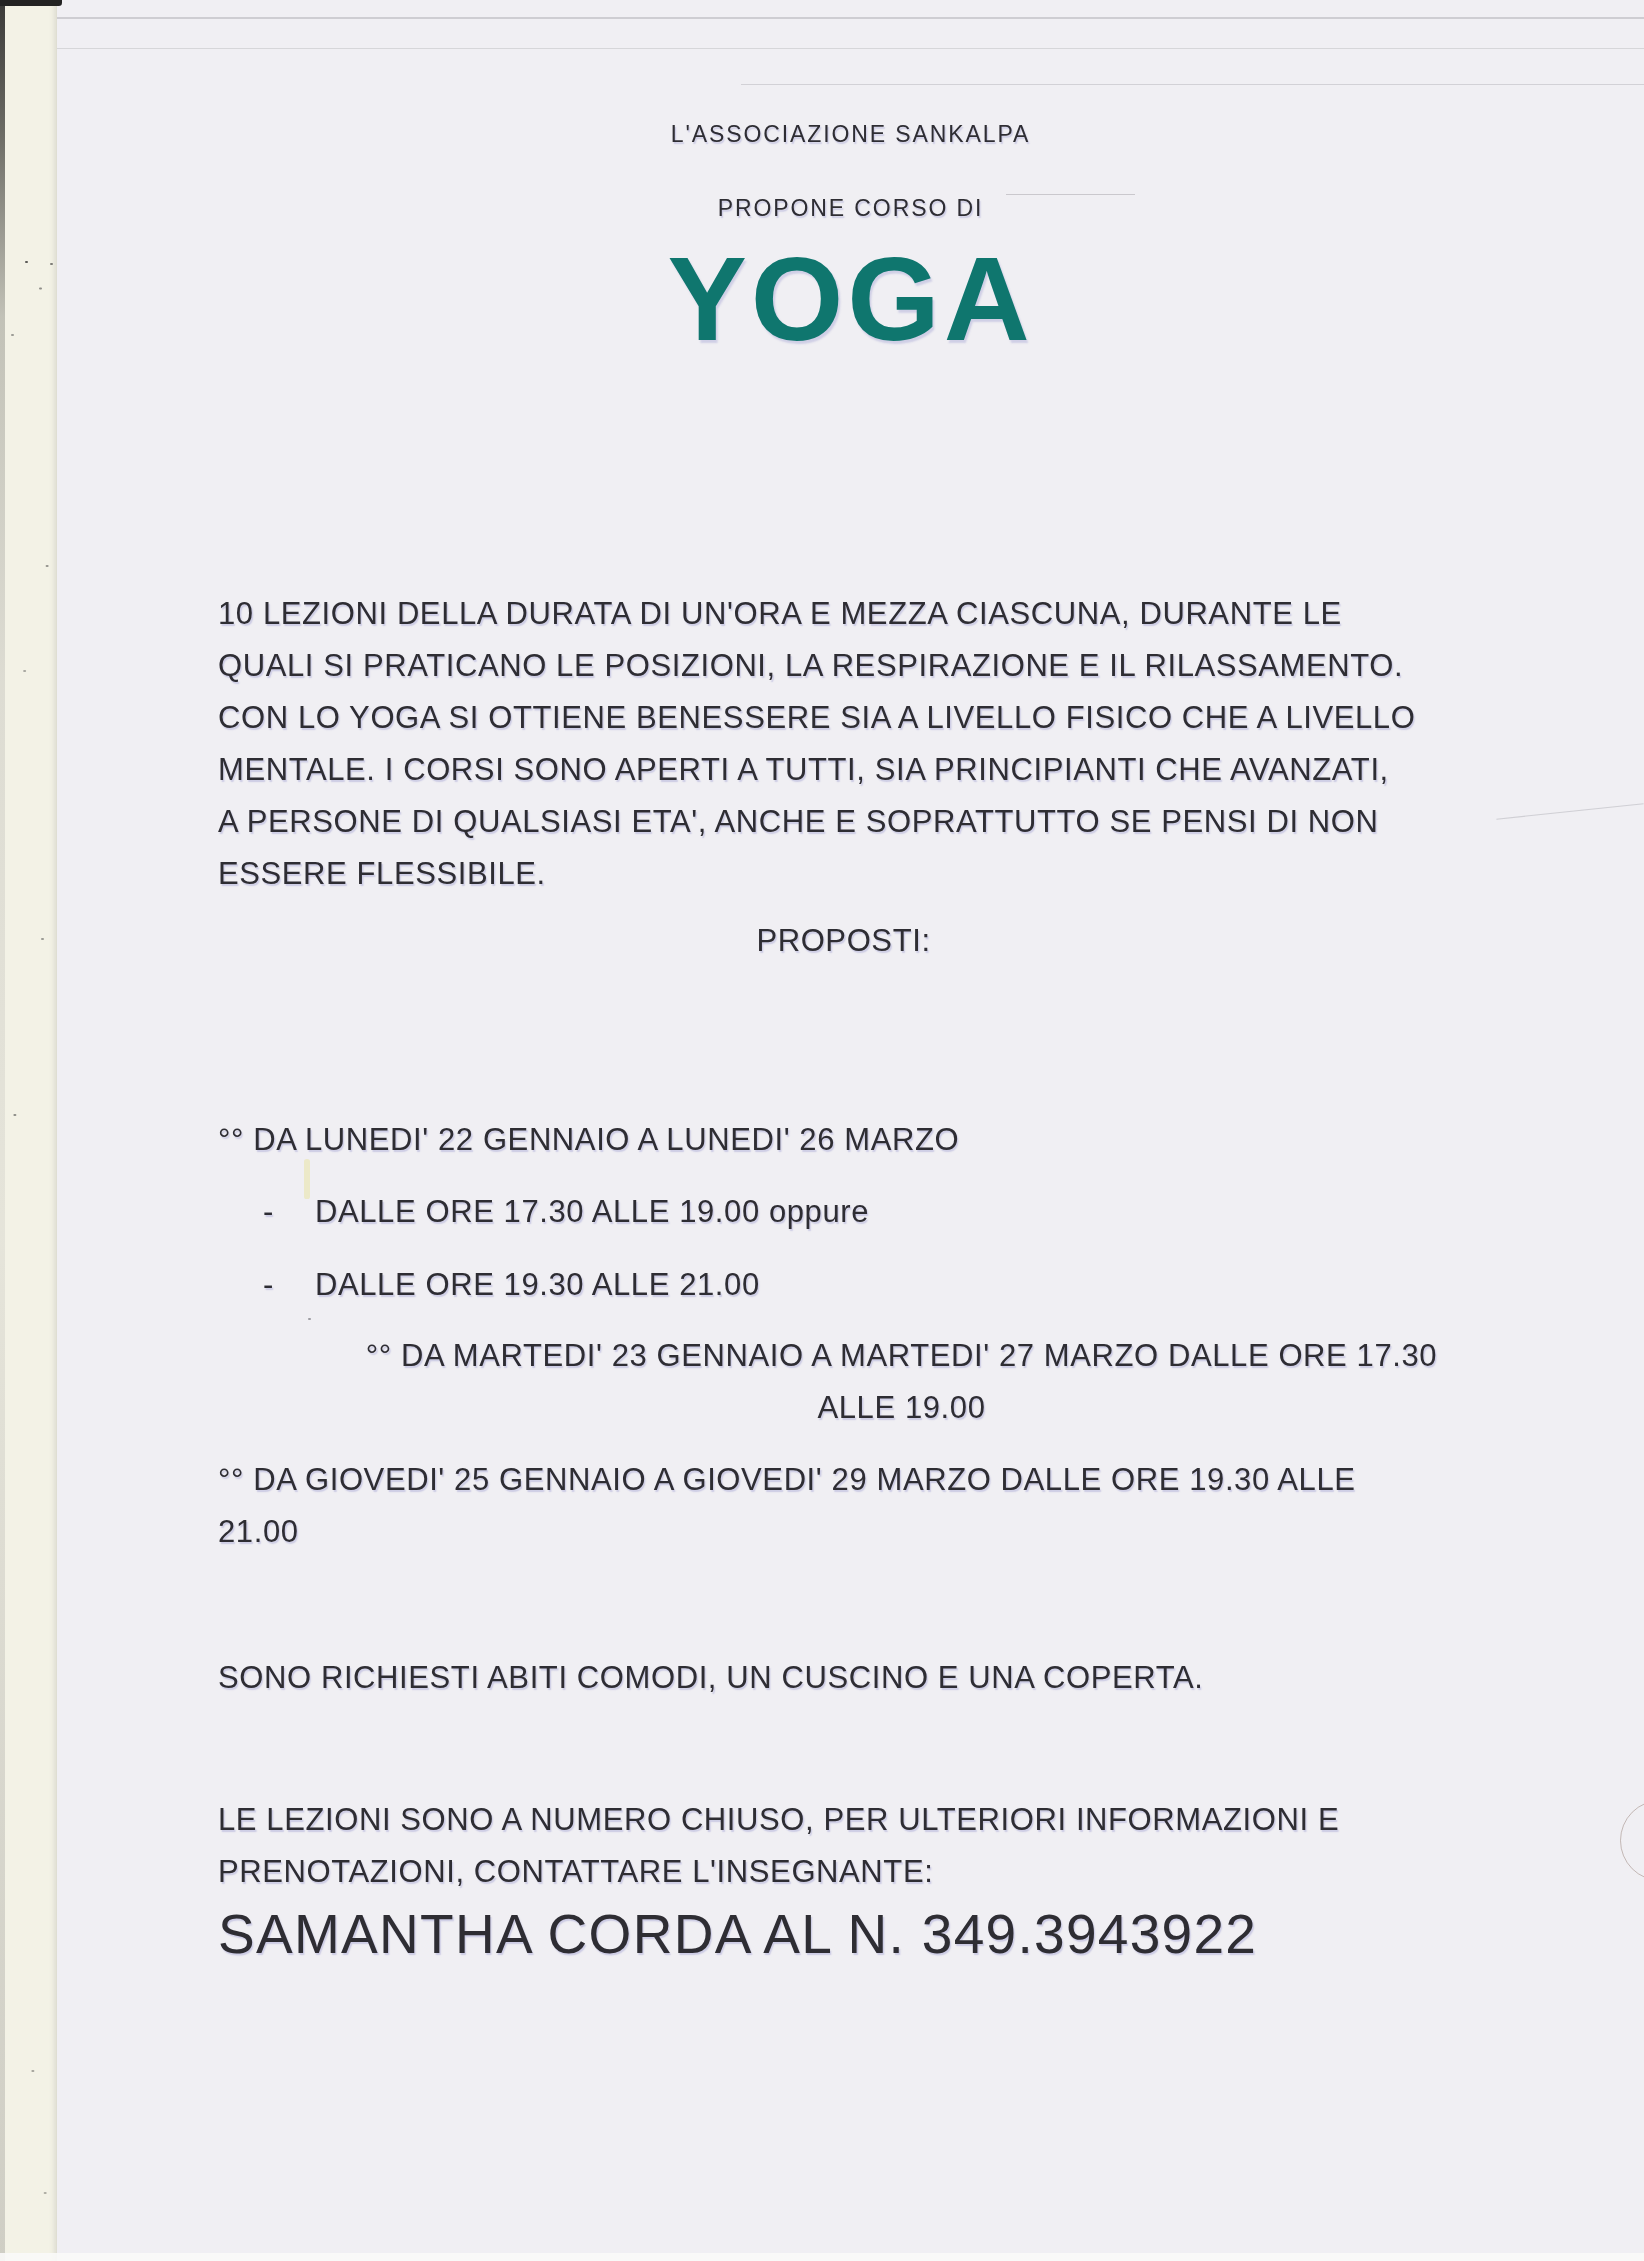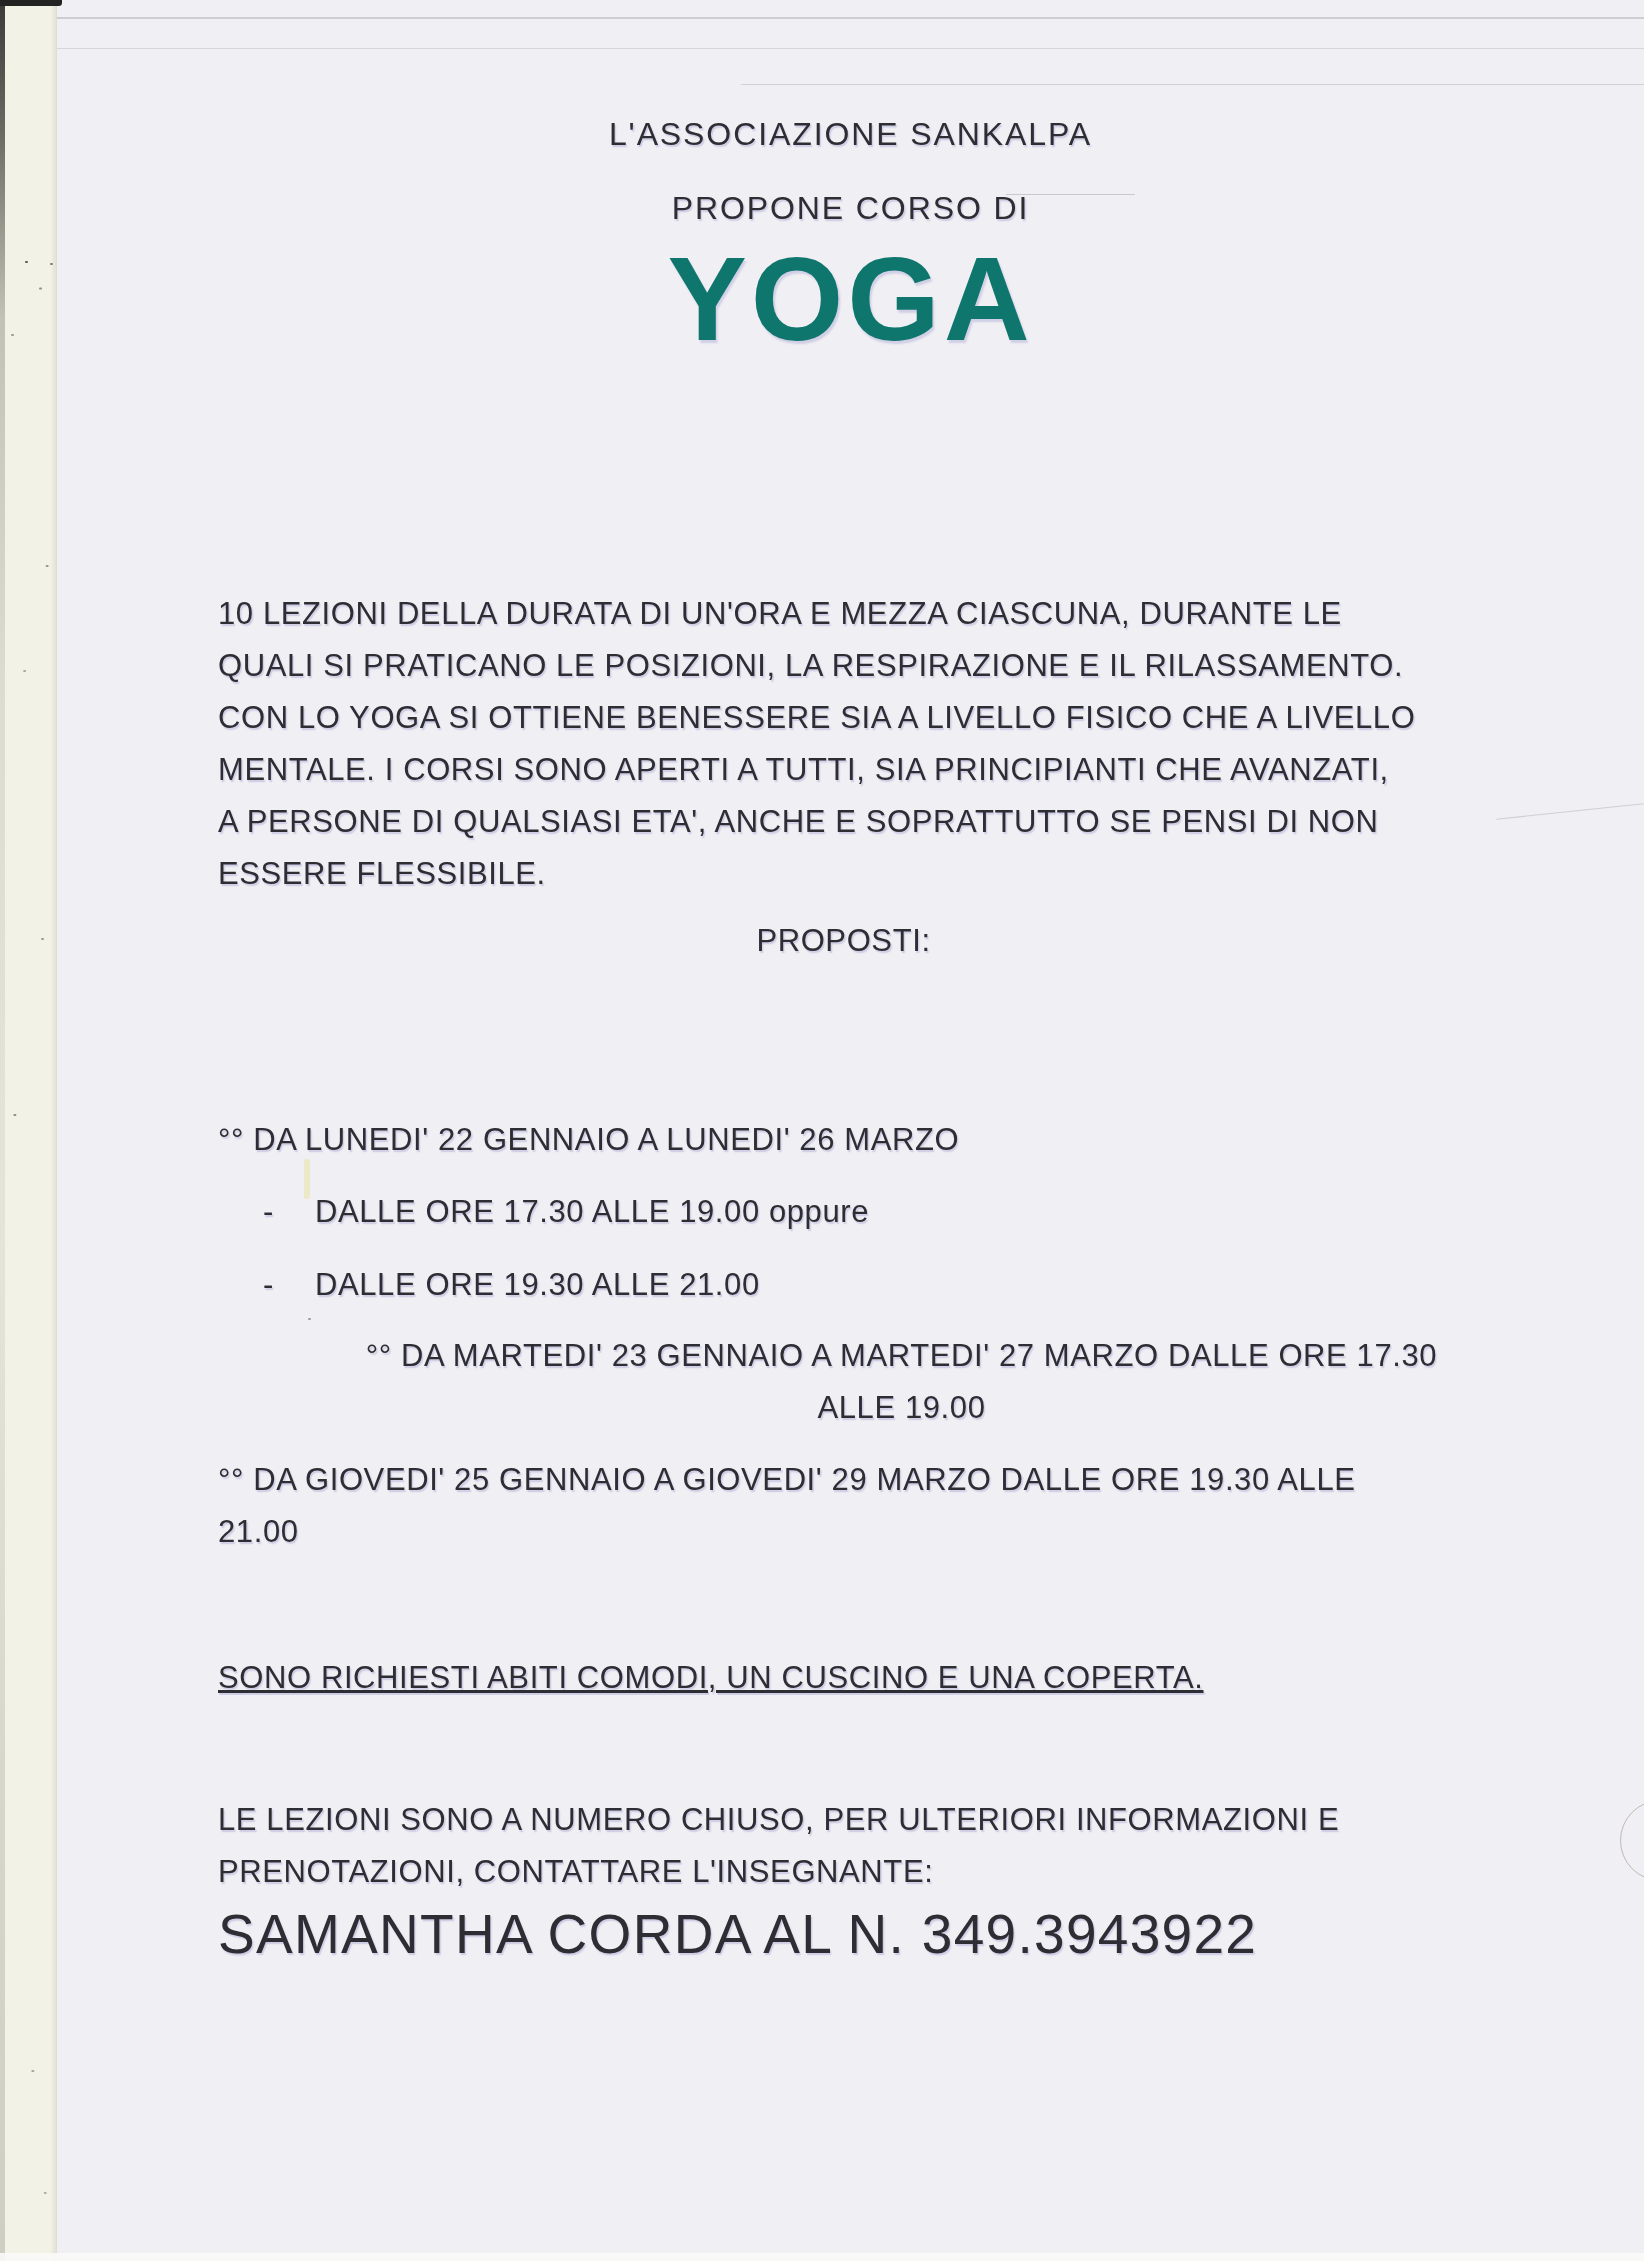--- a/index.html
+++ b/index.html
@@ -66,21 +66,21 @@
       18.7px 1931px 0 rgba(90,90,85,0.45),
       283px 1057px 0 rgba(90,90,95,0.55);
   }
   
   .page{
     position:absolute;left:57px;top:0;width:1587px;height:2261px;
     color:#2e2d33;
   }
   .t{
     position:absolute;
-    font-size:32px;line-height:52px;letter-spacing:0.6px;
+    font-size:23px;line-height:52px;letter-spacing:0.6px;
     white-space:pre;
     text-shadow:1.3px 1.9px 1.3px rgba(110,110,190,0.28);
   }
   .center{left:0;width:100%;text-align:center;}
   .org{top:108px;letter-spacing:1.9px;}
   .propone{top:182px;letter-spacing:1.9px;}
   .yoga{
     top:237px;font-size:119px;line-height:123px;letter-spacing:3.9px;
     font-weight:bold;color:#0f766e;
     text-shadow:1.9px 2.6px 1.9px rgba(110,110,190,0.25);
@@ -99,21 +99,21 @@
     position:absolute;left:206px;width:1225px;
     font-size:31px;line-height:52px;letter-spacing:0.6px;white-space:pre;
     text-shadow:1.3px 1.9px 1.3px rgba(110,110,190,0.28);
     display:flex;
   }
   .opt .dash{width:52px;}
   .opt1{top:1186px;}
   .opt2{top:1259px;}
   .entry2{top:1330px;text-align:center;}
   .entry3{top:1454px;}
-  .req{top:1652px;text-decoration:underline;}
+  .req{top:1652px;}
   .info{top:1794px;}
   .contact{
     top:1907px;font-size:55px;line-height:54px;letter-spacing:1.3px;
     text-shadow:1.3px 1.9px 1.3px rgba(110,110,190,0.28);
     position:absolute;left:161px;white-space:pre;
   }
 </style>
 </head>
 <body>
 

